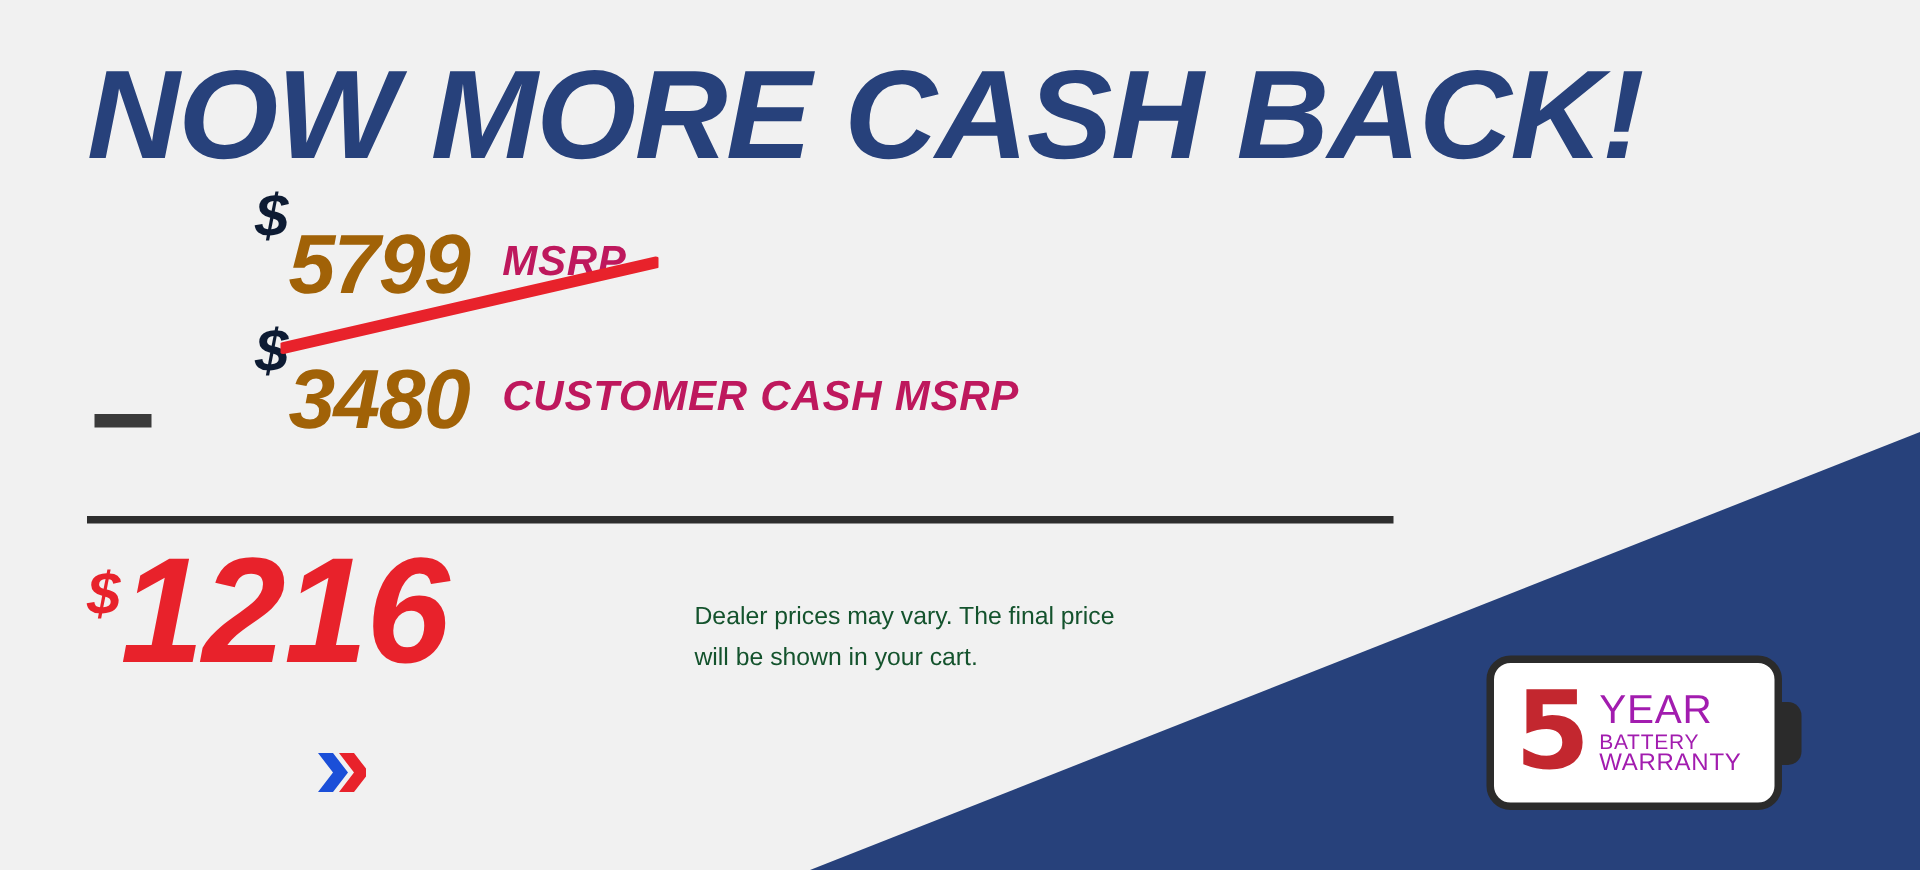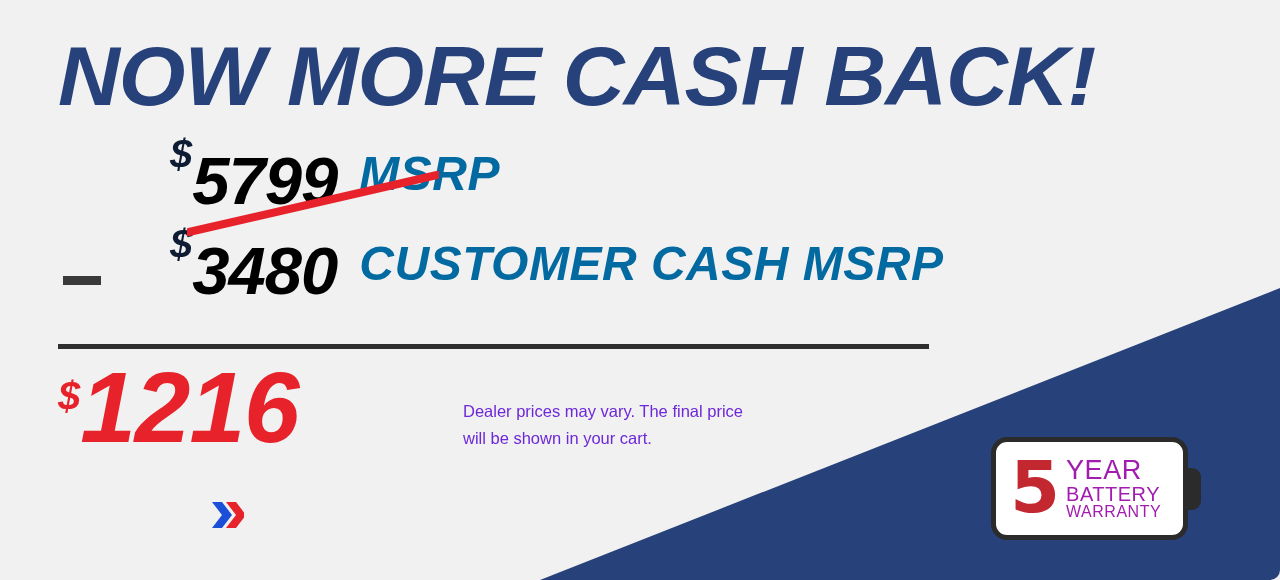--- a/index.html
+++ b/index.html
@@ -8,21 +8,20 @@
     font-family:"Liberation Sans", sans-serif;
     background:#f1f1f1;
     position:relative;
     overflow:hidden;
   }
   #banner {
     position:relative;
     width:1280px; height:580px;
     background:#f1f1f1;
     overflow:hidden;
-    border-radius:10px;
   }
   
   .wedge {
     position:absolute; inset:0;
     z-index:0;
     pointer-events:none;
   }
   .wedge svg { display:block; width:1280px; height:580px; }
 
   
@@ -51,29 +50,29 @@
   .row-now    { left:58px;  top:362px; }
 
   .cur {
     font-size:40px; font-weight:bold; font-style:italic;
     color:#0D1B33; line-height:1;
     position:relative; top:-38px;
   }
   .cur-red { color:#E8222B; top:-36px; }
 
   .amount {
-    font-size:67px; font-weight:bold; font-style:italic;
-    color:#000000; line-height:0.92;
+    font-size:56px; font-weight:bold; font-style:italic;
+    color:#a16207; line-height:0.92;
     letter-spacing:-1px;
   }
   .amount-red { color:#E8222B; font-size:100px; line-height:0.9; }
 
   .plabel {
-    font-size:48px; font-weight:bold; font-style:italic;
-    color:#0369a1; line-height:1;
+    font-size:28px; font-weight:bold; font-style:italic;
+    color:#be185d; line-height:1;
     margin-left:22px; position:relative; top:-14px;
     letter-spacing:0.5px;
   }
 
   .nowtag {
     font-size:38px; font-weight:bold; font-style:italic;
     color:#E8222B; line-height:1;
     position:relative; top:-46px; margin-right:14px;
     letter-spacing:0px;
   }
@@ -94,21 +93,21 @@
   
   .divider {
     position:absolute; left:58px; top:344px;
     width:871px; height:5px; background:#2E2E2E; z-index:3;
   }
 
   
   .disclaimer {
     position:absolute; left:463px; top:398px; z-index:3;
     font-size:16.5px; line-height:1.65;
-    color:#6d28d9; max-width:290px;
+    color:#14532d; max-width:290px;
   }
 
   
   .cta {
     position:absolute; left:196px; top:498px; z-index:3;
     display:flex; align-items:center;
   }
   .cta-label {
     font-size:37px; font-weight:bold; font-style:italic;
     color:#0D1B33; letter-spacing:-0.5px; line-height:1;
@@ -141,21 +140,21 @@
     color:#C3272F; line-height:1;
     margin-left:14px; margin-top:-4px;
     font-family:"DejaVu Sans", sans-serif;
   }
   .badge-txt {
     margin-left:6px; display:flex; flex-direction:column;
     line-height:1.0; color:#a21caf;
   }
   .badge-txt span { display:block; font-weight:normal; letter-spacing:0.5px; }
   .b-year    { font-size:27px; }
-  .b-battery { font-size:20px; }
+  .b-battery { font-size:14px; }
   .b-warr    { font-size:16px; }
 </style>
 </head>
 <body>
 
 <div id="banner">
 
   <div class="wedge">
     <svg viewBox="0 0 1280 580" xmlns="http://www.w3.org/2000/svg">
       <polygon points="1280,288 1280,580 540,580" fill="#27417B"></polygon>

